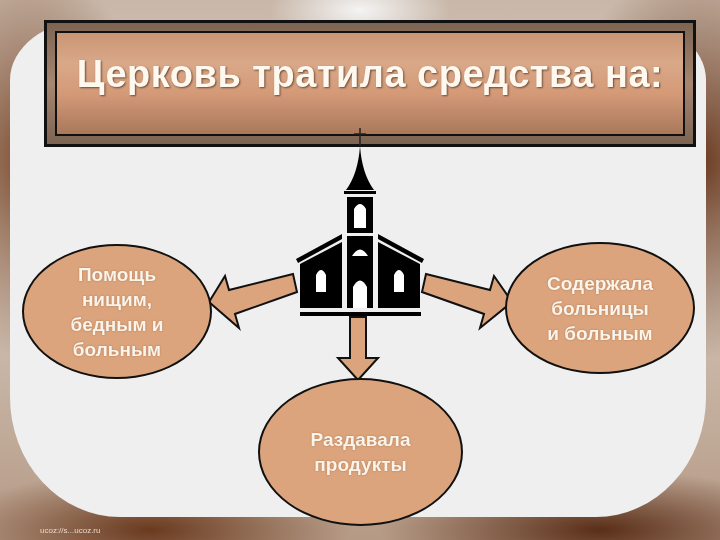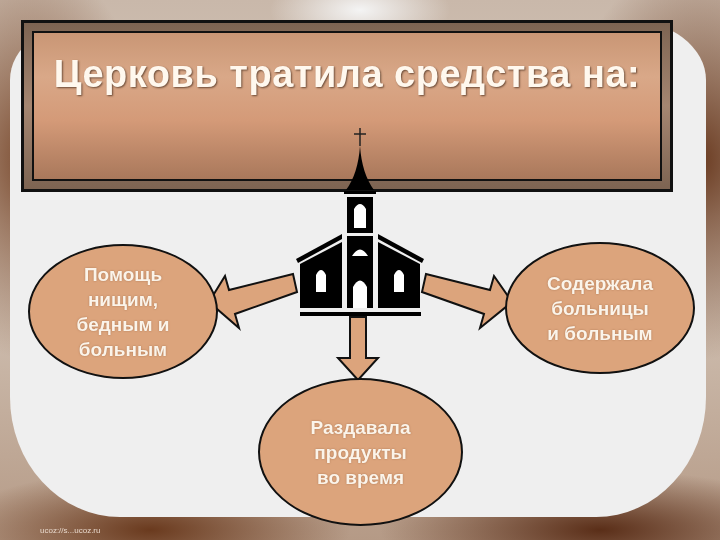--- a/index.html
+++ b/index.html
@@ -13,21 +13,21 @@
       radial-gradient(ellipse 220px 60px at 600px 530px, #5a2e18 0%, rgba(90,46,24,0) 100%),
       radial-gradient(ellipse 90px 40px at 360px 10px, #f4f4f4 0%, rgba(244,244,244,0) 100%),
       linear-gradient(180deg, #c9b8aa 0%, #d8ccc0 40%, #b59a86 100%);
   }
   .panel {
     position:absolute; left:10px; top:20px; width:696px; height:497px;
     background:#efefef;
     border-radius:80px 80px 110px 110px / 60px 60px 120px 120px;
   }
   .title-frame {
-    position:absolute; left:21px; top:20px; width:652px; height:172px;
+    position:absolute; left:44px; top:20px; width:652px; height:127px;
     box-sizing:border-box; border:3px solid #111;
     background: linear-gradient(180deg, #7d6452 0%, #a58671 50%, #7d6452 100%);
   }
   .title-frame::before {
     content:""; position:absolute; left:8px; top:8px; right:8px; bottom:8px;
     border:2px solid #111;
     background: linear-gradient(180deg, #c99675 0%, #d9a888 30%, #d49a78 60%, #a9785b 100%);
   }
   .title-text {
     position:absolute; left:0; right:0; top:30px; text-align:center;
@@ -36,21 +36,21 @@
     letter-spacing:0.5px;
   }
   .church { position:absolute; left:288px; top:124px; }
   .ellipse {
     position:absolute; background:#dca47c; border:2.5px solid #111;
     border-radius:50%; box-sizing:border-box;
     display:flex; align-items:center; justify-content:center; text-align:center;
     color:#fbf4ea; font-weight:bold; font-size:19px; line-height:25px;
     text-shadow:0 0 2px #a87452;
   }
-  .e-left { left:28px; top:244px; width:190px; height:135px; }
+  .e-left { left:22px; top:244px; width:190px; height:135px; }
   .e-right { left:505px; top:242px; width:190px; height:132px; }
   .e-bottom { left:258px; top:378px; width:205px; height:148px; }
   .arrow { position:absolute; }
   .footer-url {
     position:absolute; left:40px; top:526px; font-size:8px; color:#e8d8cc;
   }
 </style>
 </head>
 <body>
 
@@ -111,17 +111,16 @@
     <div>Содержала</div>
     <div>больницы</div>
     <div>и больным</div>
   </div>
 </div>
 
 <div class="ellipse e-bottom">
   <div>
     <div>Раздавала</div>
     <div>продукты</div>
-    <div>во время</div>
   </div>
 </div>
 
 <div class="footer-url">ucoz://s...ucoz.ru</div>
 
 </body></html>

